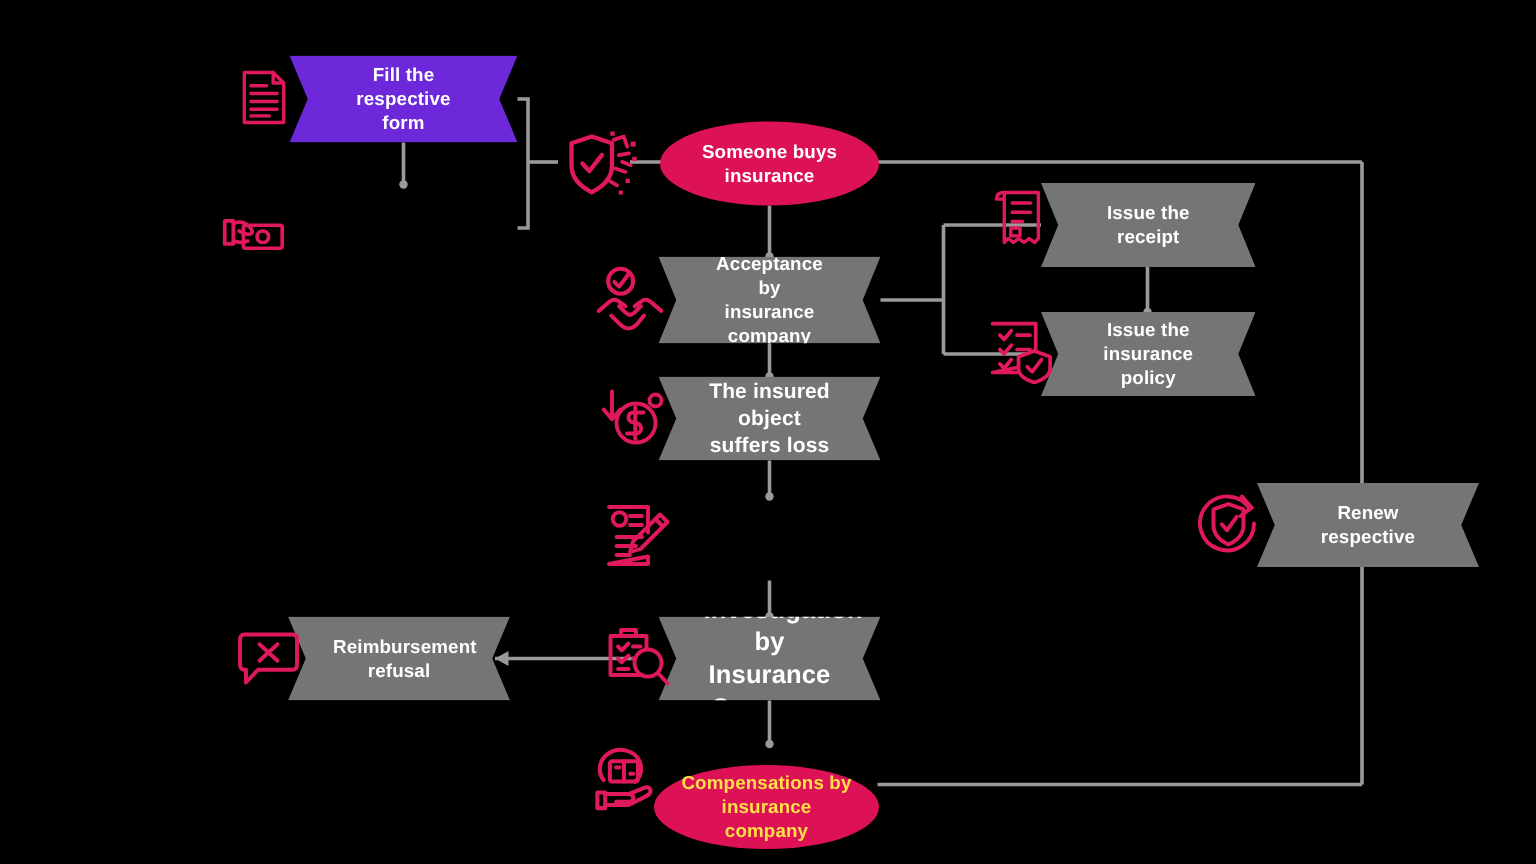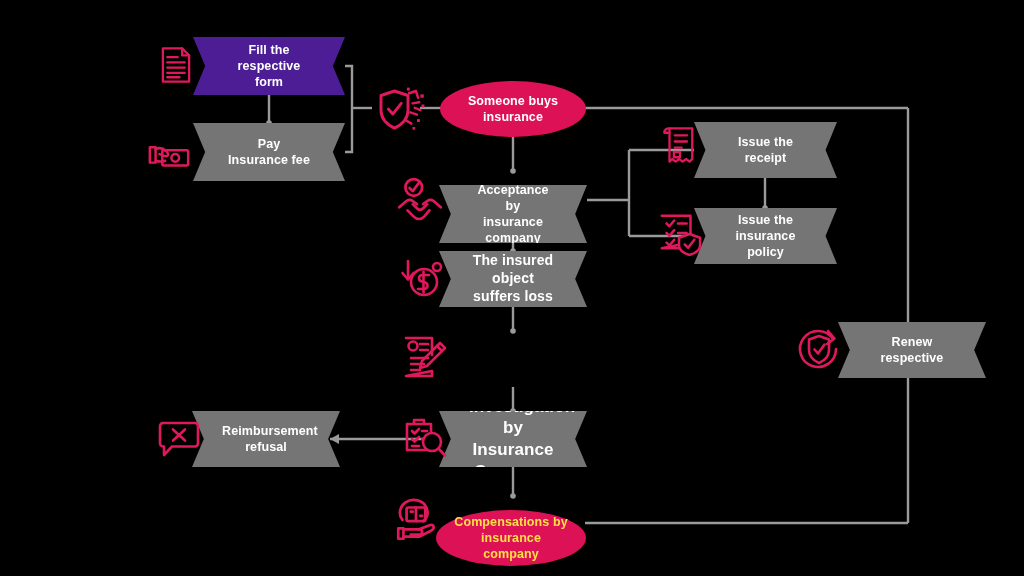--- a/index.html
+++ b/index.html
@@ -96,36 +96,32 @@
         <circle cx="513" cy="171" r="2.8" fill="#9a9a9a"></circle>
         <circle cx="765" cy="208" r="2.8" fill="#9a9a9a"></circle>
         <circle cx="513" cy="251" r="2.8" fill="#9a9a9a"></circle>
         <circle cx="513" cy="331" r="2.8" fill="#9a9a9a"></circle>
         <circle cx="513" cy="411" r="2.8" fill="#9a9a9a"></circle>
         <polygon points="330,439 339,434 339,444" fill="#9a9a9a"></polygon>
         <circle cx="513" cy="496" r="2.8" fill="#9a9a9a"></circle>
       </g>
   </svg>
 
-  <div class="node node-ribbon" style="left: 193px; top: 37px; width: 152px; height: 58px; font-size: 12.5px; background: #4c1d95; color: rgb(255, 255, 255);">
+  <div class="node node-ribbon" style="left: 193px; top: 37px; width: 152px; height: 58px; font-size: 12.5px; background: #6d28d9; color: rgb(255, 255, 255);">
     <span class="node-label">Fill the
 respective form</span>
   </div>
   <div class="icon" style="left: 155px; top: 44px; width: 42px; height: 42px; color: rgb(224, 24, 92);">
     <svg viewBox="0 0 48 48" fill="none" stroke="currentColor" stroke-width="2.6" stroke-linecap="round" stroke-linejoin="round">
       <path d="M9 5 H31 L39 13 V43 H9 Z"></path>
       <path d="M31 5 V13 H39"></path>
       <path d="M14 15 H26 M14 21 H34 M14 27 H34 M14 33 H34 M14 38 H28"></path>
     </svg>
   </div>
 
-  <div class="node node-ribbon" style="left: 193px; top: 123px; width: 152px; height: 58px; font-size: 12.5px; background: rgb(117, 117, 117); color: rgb(255, 255, 255);">
-    <span class="node-label">Pay
-Insurance fee</span>
-  </div>
   <div class="icon" style="left: 146px; top: 131px; width: 46px; height: 46px; color: rgb(224, 24, 92);">
     <svg viewBox="0 0 48 48" fill="none" stroke="currentColor" stroke-width="2.6" stroke-linecap="round" stroke-linejoin="round">
       <rect x="17" y="20" width="27" height="16" rx="1.5"></rect>
       <circle cx="30.5" cy="28" r="4"></circle>
       <path d="M4 17 H10 V33 H4 Z"></path>
       <path d="M10 19 C14 17 18 18 21 21 C23 23 24 25 22 26 C20 27 16 25 14 24"></path>
       <path d="M10 31 C13 32 17 32 20 31"></path>
     </svg>
   </div>
 
@@ -147,21 +143,21 @@
       <g fill="currentColor" stroke="none">
         <rect x="43" y="11" width="3" height="3"></rect>
         <rect x="44" y="20" width="2.6" height="2.6"></rect>
         <rect x="40" y="33" width="2.6" height="2.6"></rect>
         <rect x="31" y="5" width="2.6" height="2.6"></rect>
         <rect x="36" y="40" width="2.4" height="2.4"></rect>
       </g>
     </svg>
   </div>
 
-  <div class="node node-ribbon" style="left: 439px; top: 185px; width: 148px; height: 58px; font-size: 12.5px; background: rgb(117, 117, 117); color: rgb(255, 255, 255); align-items: center;">
+  <div class="node node-ribbon" style="left: 439px; top: 171px; width: 148px; height: 58px; font-size: 12.5px; background: rgb(117, 117, 117); color: rgb(255, 255, 255); align-items: center;">
     <span class="node-label">Acceptance by
 insurance company</span>
   </div>
   <div class="icon" style="left: 395px; top: 176px; width: 50px; height: 50px; color: rgb(224, 24, 92);">
     <svg viewBox="0 0 48 48" fill="none" stroke="currentColor" stroke-width="2.6" stroke-linecap="round" stroke-linejoin="round">
       <circle cx="18" cy="11" r="8"></circle>
       <path d="M14 11.5 L17 14.5 L23 6.5"></path>
       <path d="M4 30 L11 24 C13 22.5 15 22.5 17 24 L21 27"></path>
       <path d="M44 30 L37 24 C35 22.5 33 22.5 31 24 L27 27"></path>
       <path d="M17 27 L21 31 C23 33 25 33 27 31 L31 27"></path>

